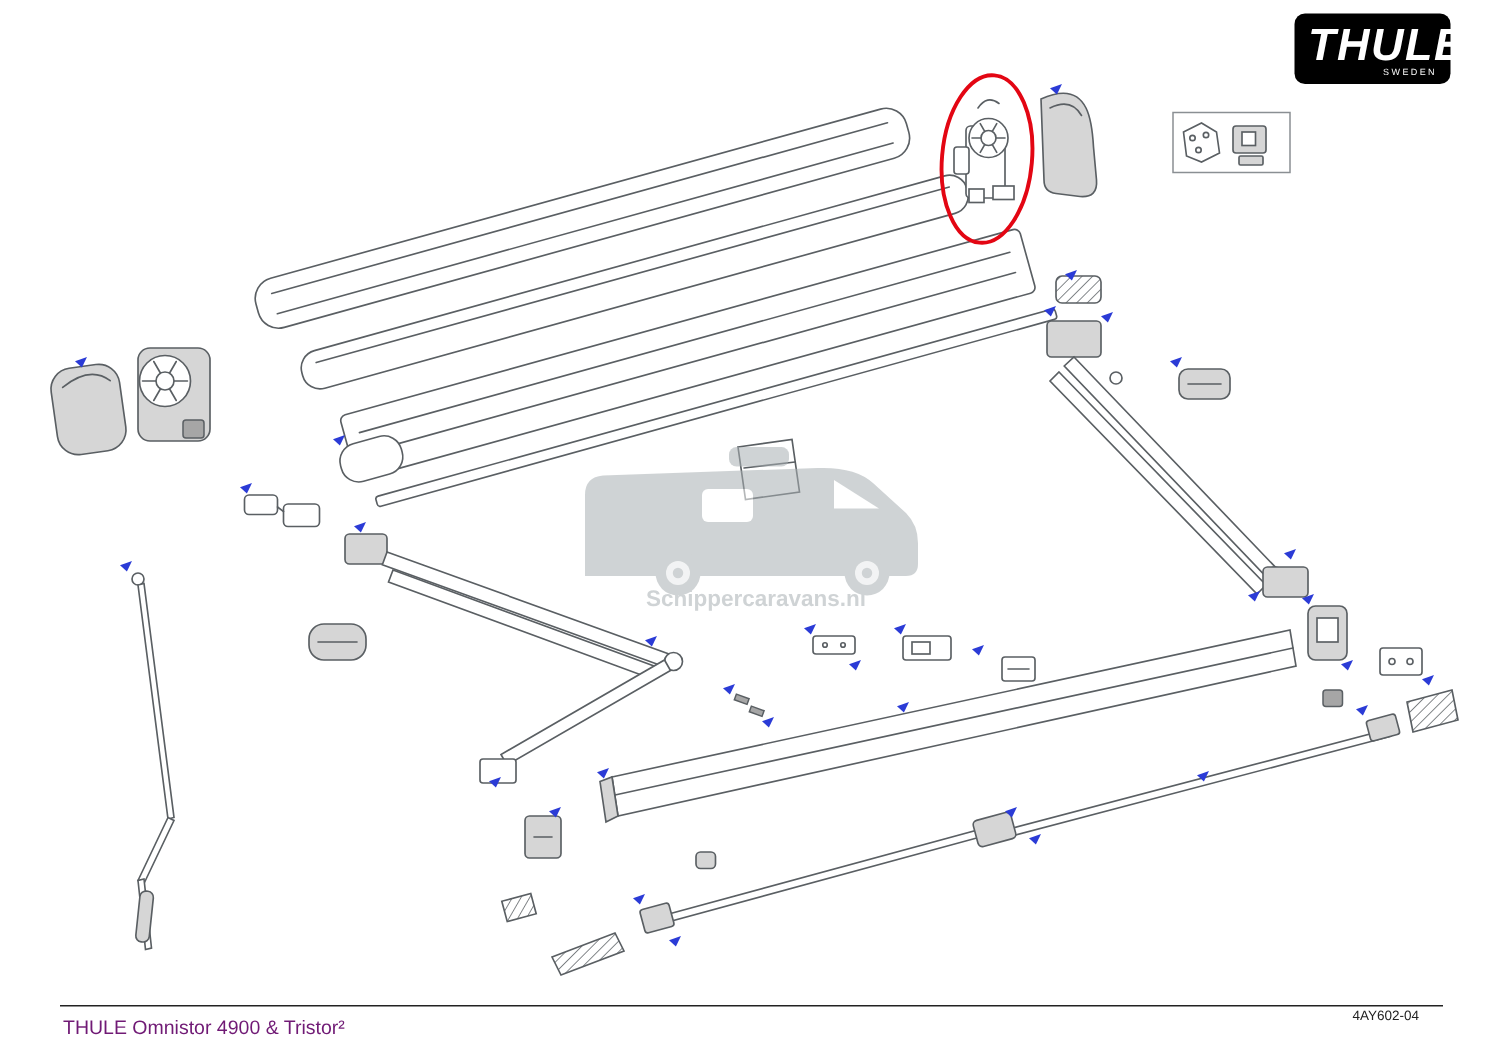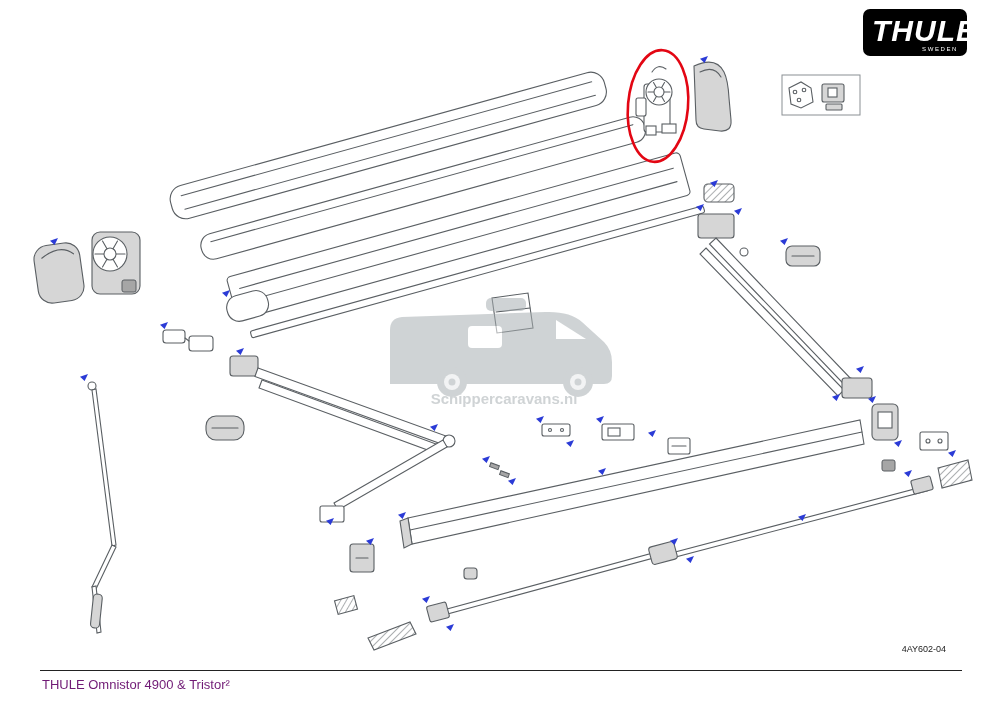--- a/index.html
+++ b/index.html
@@ -26,21 +26,21 @@
   .logo{position:absolute;top:9px;right:33px;width:104px;height:47px;
         background:var(--logo-bg);border-radius:7px;}
   .logo-text{position:absolute;left:9px;top:5px;color:var(--logo-fg);
         font-weight:bold;font-style:italic;font-size:30px;letter-spacing:1px;}
   .logo-sub{position:absolute;right:9px;bottom:4px;color:var(--logo-fg);
         font-size:6px;letter-spacing:1.6px;}
 
   .footer-rule{position:absolute;left:40px;right:38px;top:670px;
         border-top:1.5px solid #222;}
   .footer-title{position:absolute;left:42px;top:677px;font-size:13px;color:#701a75;}
-  .footer-code{position:absolute;right:54px;top:644px;font-size:9px;color:#222;}
+  .footer-code{position:absolute;right:54px;top:672px;font-size:9px;color:#222;}
 </style>
 </head>
 <body>
 
 <svg id="scene" viewBox="0 0 1000 706" xmlns="http://www.w3.org/2000/svg">
   <defs>
     <pattern id="hatch" patternUnits="userSpaceOnUse" width="5" height="5" patternTransform="rotate(45)">
       <line x1="0" y1="0" x2="0" y2="5" stroke="#5a5f63" stroke-width="1"></line>
     </pattern>
     <g id="bm">

